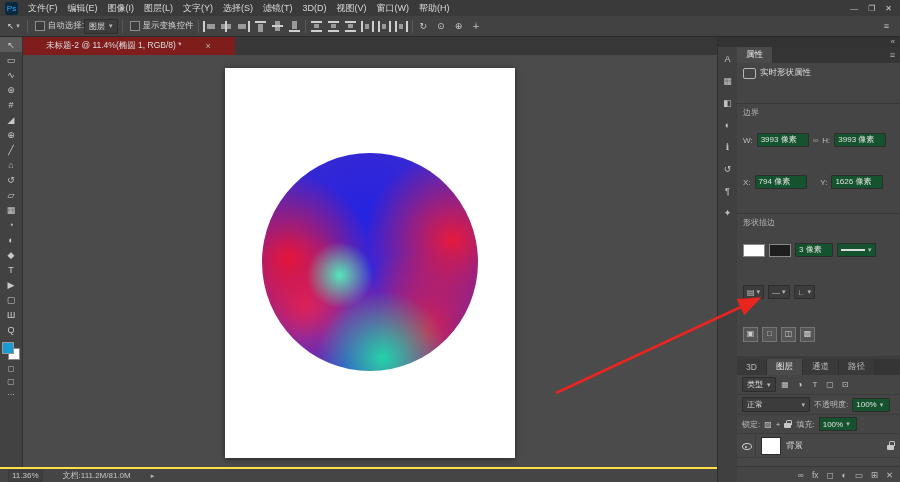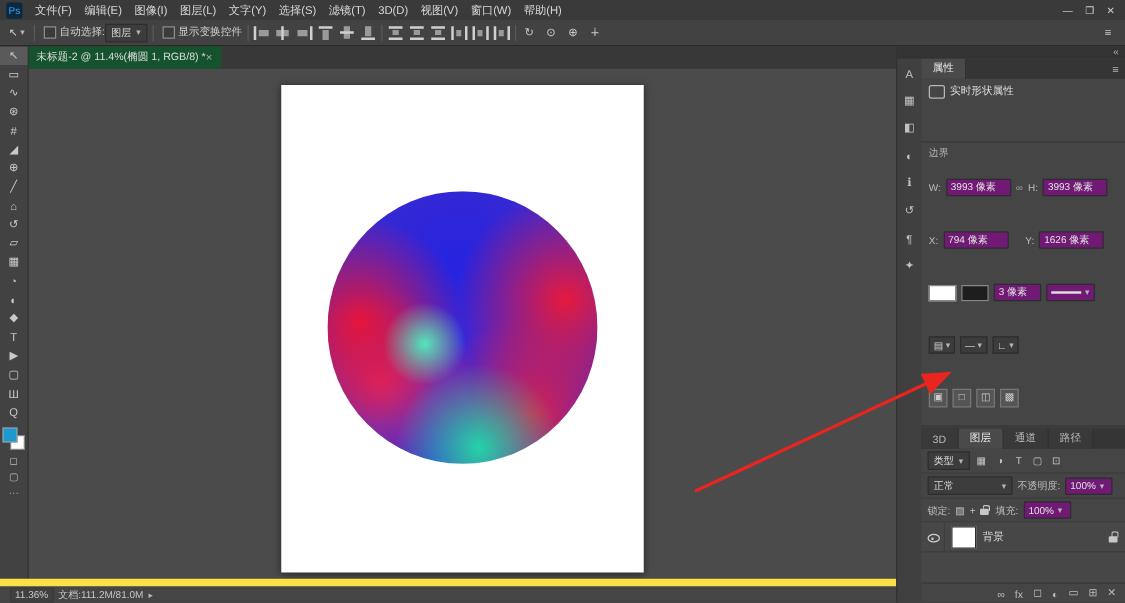--- a/index.html
+++ b/index.html
@@ -36,55 +36,55 @@
   .toolbar{position:absolute;top:37px;left:0;width:22px;bottom:13px;background:#424242;border-right:1px solid #333;z-index:4}
   .tool{width:22px;height:15px;color:#c9c9c9;font-size:9px;display:flex;align-items:center;justify-content:center;cursor:default}
   .tool.active{background:#5a5a5a}
   .tool.sm{height:13px;font-size:8px;color:#bdbdbd}
   .swatches{position:relative;width:20px;height:18px;margin:5px auto 2px}
   .sw-bg{position:absolute;right:1px;bottom:0;width:10px;height:10px;background:#fff;border:1px solid #888}
   .sw-fg{position:absolute;left:1px;top:0;width:10px;height:10px;border:1px solid #999}
   
   .canvas-col{position:absolute;top:37px;left:22px;right:182px;bottom:13px;display:flex;flex-direction:column;background:#4b4b4b}
   .tabbar{height:18px;background:#383838;display:flex;flex:none}
-  .doc-tab{background:#14532d;color:#ddd;font-size:8.5px;padding:0 7px;display:flex;align-items:center;gap:0;white-space:nowrap}
+  .doc-tab{background:#7f1d1d;color:#ddd;font-size:8.5px;padding:0 24px;display:flex;align-items:center;gap:24px;white-space:nowrap}
   .tab-close{color:#b5b5b5;font-size:9px}
   .canvas{flex:1;position:relative;overflow:hidden}
   .artboard{position:absolute;left:50%;transform:translateX(-50%);top:13px;width:290px;height:390px;background:#fff;box-shadow:0 1px 6px rgba(0,0,0,.5)}
   .blob{position:absolute;left:37px;top:85px;width:216px;height:218px;border-radius:50%;
     background:
       radial-gradient(circle at 36% 56%, rgba(80,240,190,.95) 0%, rgba(80,240,190,0) 18%),
       radial-gradient(circle at 56% 94%, rgba(30,220,170,.95) 0%, rgba(30,220,170,0) 28%),
       radial-gradient(circle at 12% 48%, rgba(232,20,55,.97) 0%, rgba(232,20,55,0) 38%),
       radial-gradient(circle at 20% 70%, rgba(240,40,90,.85) 0%, rgba(240,40,90,0) 32%),
       radial-gradient(circle at 88% 40%, rgba(235,25,55,.97) 0%, rgba(235,25,55,0) 38%),
       radial-gradient(circle at 76% 82%, rgba(235,30,60,.9) 0%, rgba(235,30,60,0) 34%),
       radial-gradient(circle at 48% 28%, rgba(35,35,225,.95) 0%, rgba(35,35,225,0) 55%),
       radial-gradient(circle at 60% 55%, #4428d8 0%, #3c2cc8 100%)}
   
-  .statusbar{position:absolute;left:0;right:182px;bottom:0;height:13px;background:#454545;border-top:6px solid #fde047;display:flex;align-items:center;gap:4px;padding:0 8px;font-size:8px;color:#c8c8c8;z-index:5}
+  .statusbar{position:absolute;left:0;right:182px;bottom:0;height:13px;background:#454545;border-top:2px solid #fde047;display:flex;align-items:center;gap:20px;padding:0 8px;font-size:8px;color:#c8c8c8;z-index:5}
   .zoombox{border:1px solid #3a3a3a;background:#404040;padding:0 3px;height:10px;line-height:10px}
   
   .right-dock{position:absolute;top:37px;right:0;width:182px;bottom:0;background:#3c3c3c;display:flex;flex-direction:column;z-index:5;border-left:1px solid #2f2f2f}
   .dock-head{height:10px;background:#333;color:#b8b8b8;font-size:8px;text-align:right;padding:0 5px;line-height:10px;flex:none}
   .dock-body{display:flex;flex:1;min-height:0}
   .icon-strip{width:19px;background:#404040;display:flex;flex-direction:column;align-items:center;padding-top:5px;gap:9px;flex:none}
   .dock-ic{width:15px;height:13px;color:#c2c2c2;font-size:9px;display:flex;align-items:center;justify-content:center}
   .panels{flex:1;display:flex;flex-direction:column;gap:3px;background:#3c3c3c;min-height:0}
   .panel{background:#454545}
   .ptabrow{display:flex;align-items:center;background:#353535;height:16px;flex:none}
   .ptab{padding:0 9px;height:16px;display:flex;align-items:center;font-size:8.5px;color:#b8b8b8;background:#393939;border-right:1px solid #303030}
   .ptab.active{background:#4a4a4a;color:#ececec}
   .pmenu{margin-left:auto;margin-right:5px;color:#b0b0b0;font-size:9px}
   .prow{display:flex;align-items:center;gap:4px;padding:14px 6px;font-size:8.5px;color:#ccc}
   .prow.head{color:#ddd;padding-top:4px}
   .shape-ic{width:11px;height:9px;border:1px solid #b8b8b8;border-radius:2px;flex:none}
-  .psec{padding:3px 6px 1px;font-size:8px;color:#b2b2b2;border-top:1px solid #393939;margin-top:20px}
+  .psec{padding:3px 6px 1px;font-size:8px;color:#b2b2b2;border-top:1px solid #393939;margin-top:10px}
   .plab{font-size:8px;color:#bdbdbd;white-space:nowrap}
-  .vbox{background:#701a75;border:1px solid #2d2d2d;border-radius:1px;height:12px;line-height:12px;padding:0 3px;font-size:8px;color:#e0e0e0;min-width:44px;white-space:nowrap}
+  .vbox{background:#14532d;border:1px solid #2d2d2d;border-radius:1px;height:12px;line-height:12px;padding:0 3px;font-size:8px;color:#e0e0e0;min-width:44px;white-space:nowrap}
   .vbox.narrow{min-width:30px}
   .withdd{display:inline-flex;align-items:center;gap:3px;line-height:normal}
   .linkic{color:#9a9a9a;font-size:8px}
   .linkic.hidden{visibility:hidden}
   .sw{width:20px;height:11px;border:1px solid #888;flex:none}
   .fillsw{background:#fff}
   .strokesw{background:#1e1e1e}
   .strokeline{width:24px;border-top:2px solid #ddd;display:inline-block}
   .mini-select{display:inline-flex;align-items:center;gap:2px;background:#3c3c3c;border:1px solid #2d2d2d;height:12px;padding:0 3px;font-size:8px;color:#ccc}
   .pop{width:13px;height:13px;border:1px solid #767676;background:#555;color:#ccc;font-size:8px;line-height:12px;text-align:center;flex:none}
@@ -269,20 +269,21 @@
           <span class="plab">H:</span>
           <span class="vbox">3993 像素</span>
         </div>
         <div class="prow">
           <span class="plab">X:</span>
           <span class="vbox">794 像素</span>
           <span class="linkic hidden">∞</span>
           <span class="plab">Y:</span>
           <span class="vbox">1626 像素</span>
         </div>
+        <div class="psec">形状描边</div>
         <div class="prow">
           <span class="sw fillsw"></span>
           <span class="sw strokesw"></span>
           <span class="vbox narrow">3 像素</span>
           <span class="vbox narrow withdd">
             <span class="strokeline"></span>
             <span class="dd">▾</span>
           </span>
         </div>
         <div class="prow">

